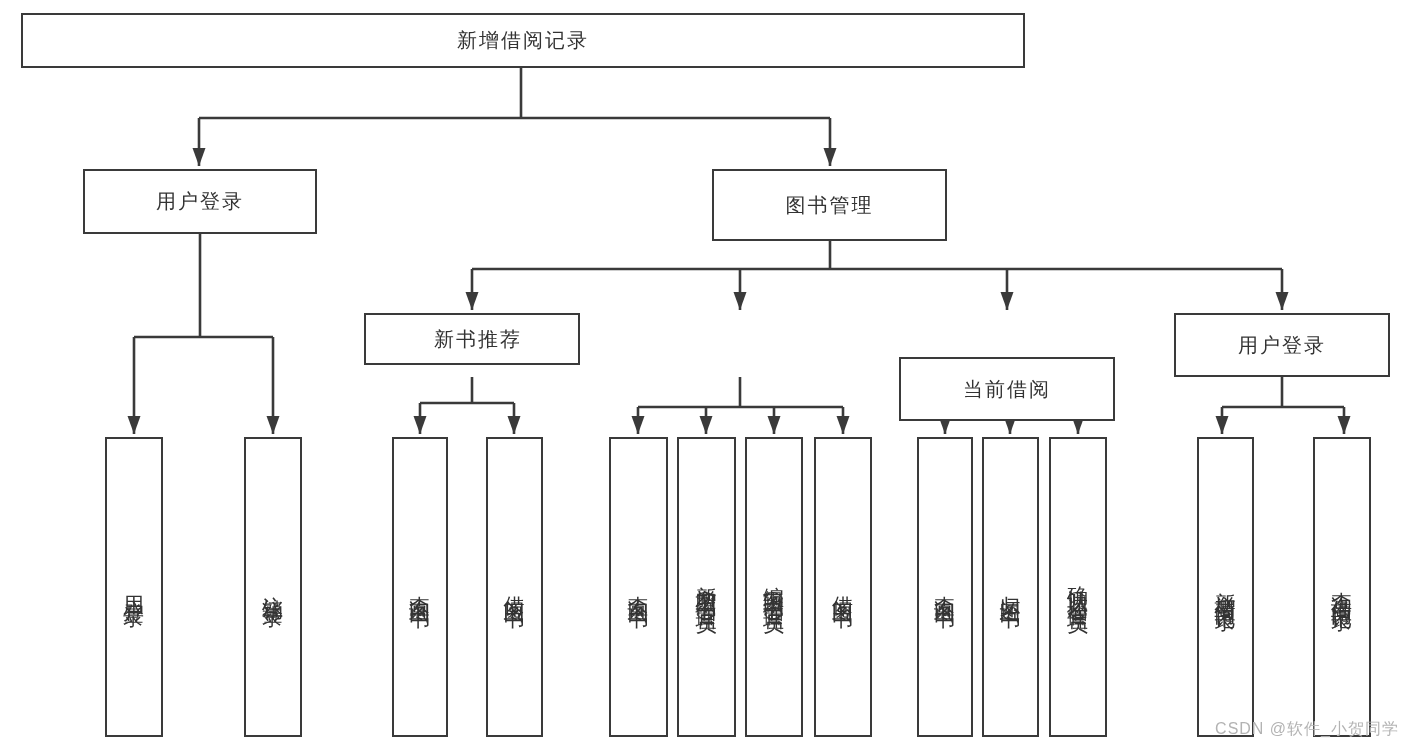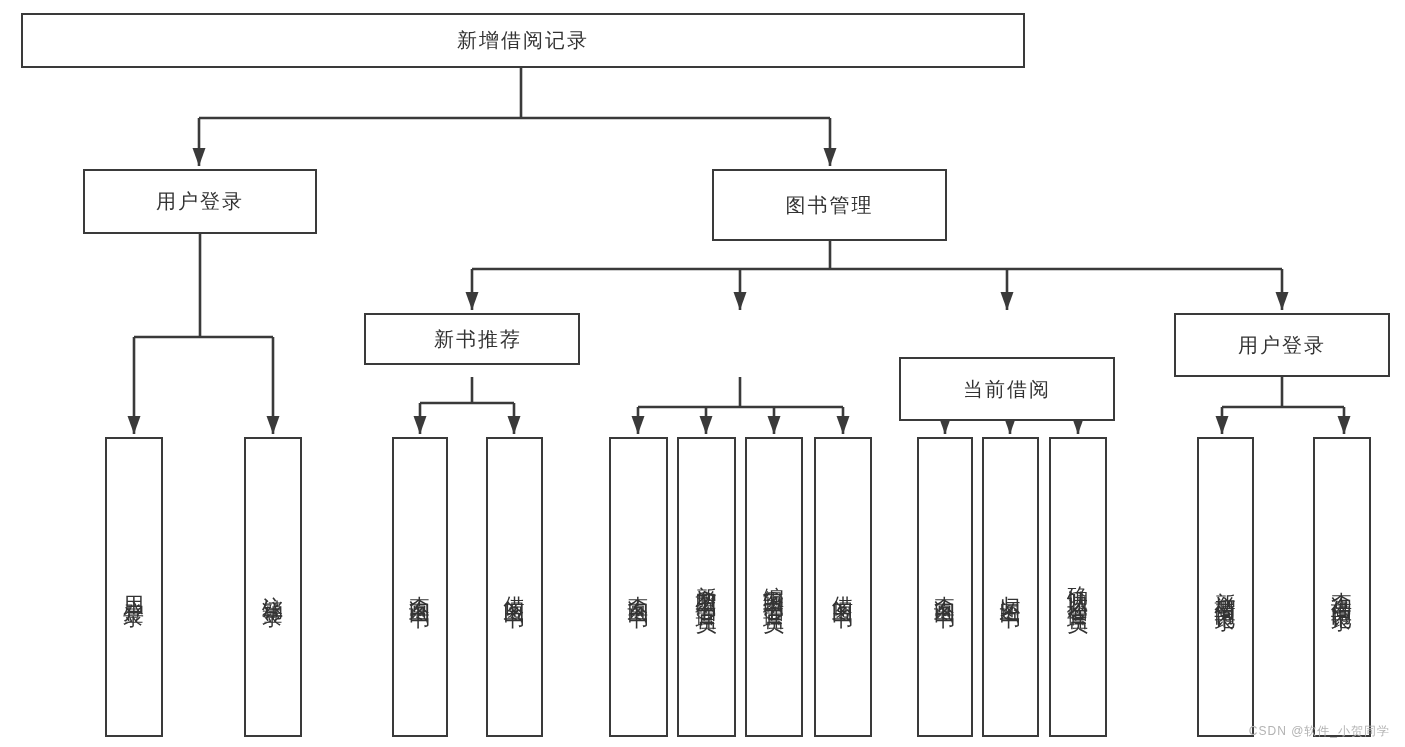--- a/index.html
+++ b/index.html
@@ -40,23 +40,23 @@
     top: 437px;
     height: 300px;
     writing-mode: vertical-rl;
     font-size: 21px;
     letter-spacing: 4px;
     line-height: 1;
     text-align: center;
   }
   .watermark {
     position: absolute;
-    right: 15px;
+    right: 6px;
     bottom: 7px;
-    font-size: 12px;
+    font-size: 16px;
     color: #b3b3b3;
     letter-spacing: 1px;
     white-space: nowrap;
     z-index: 5;
   }
 </style>
 </head>
 <body>
 
 <div id="canvas">

